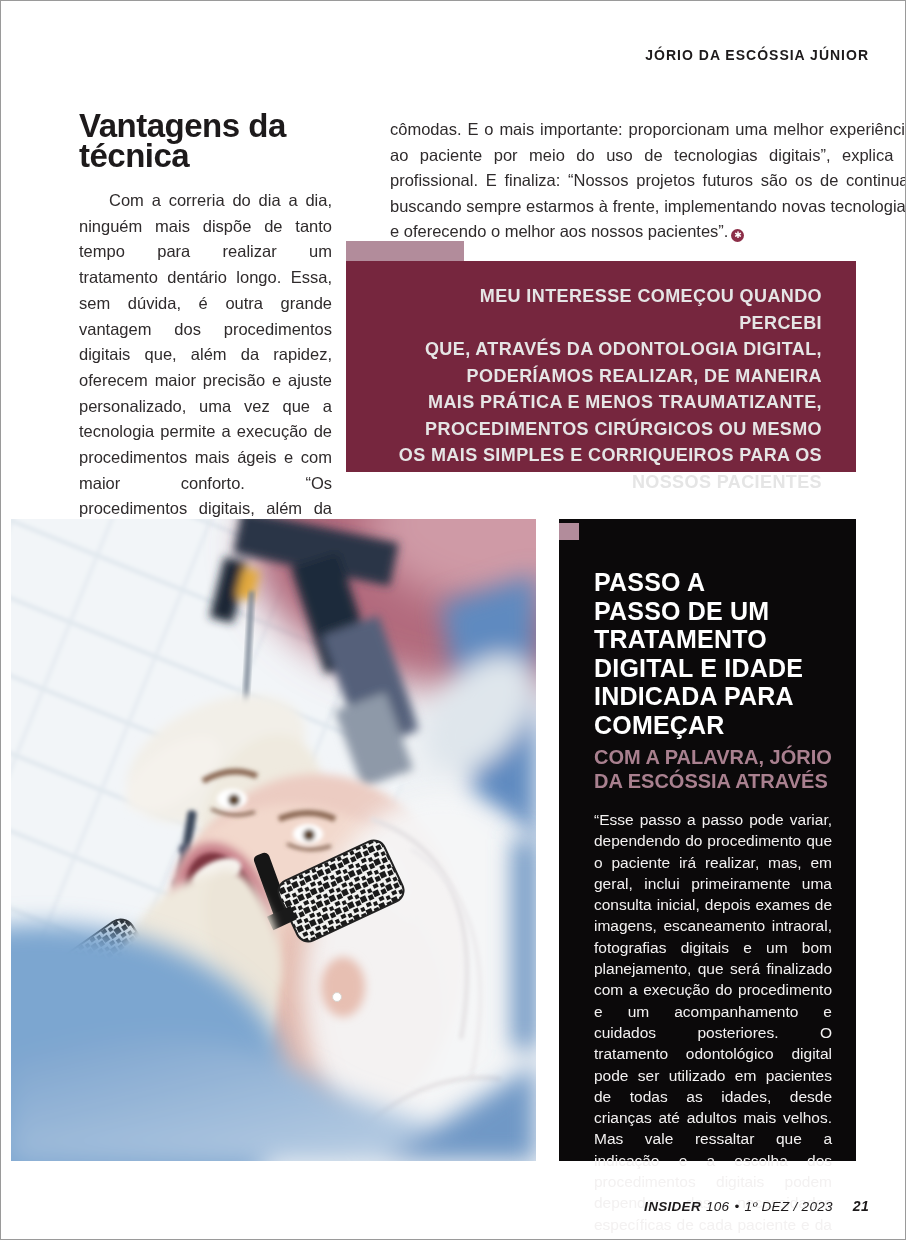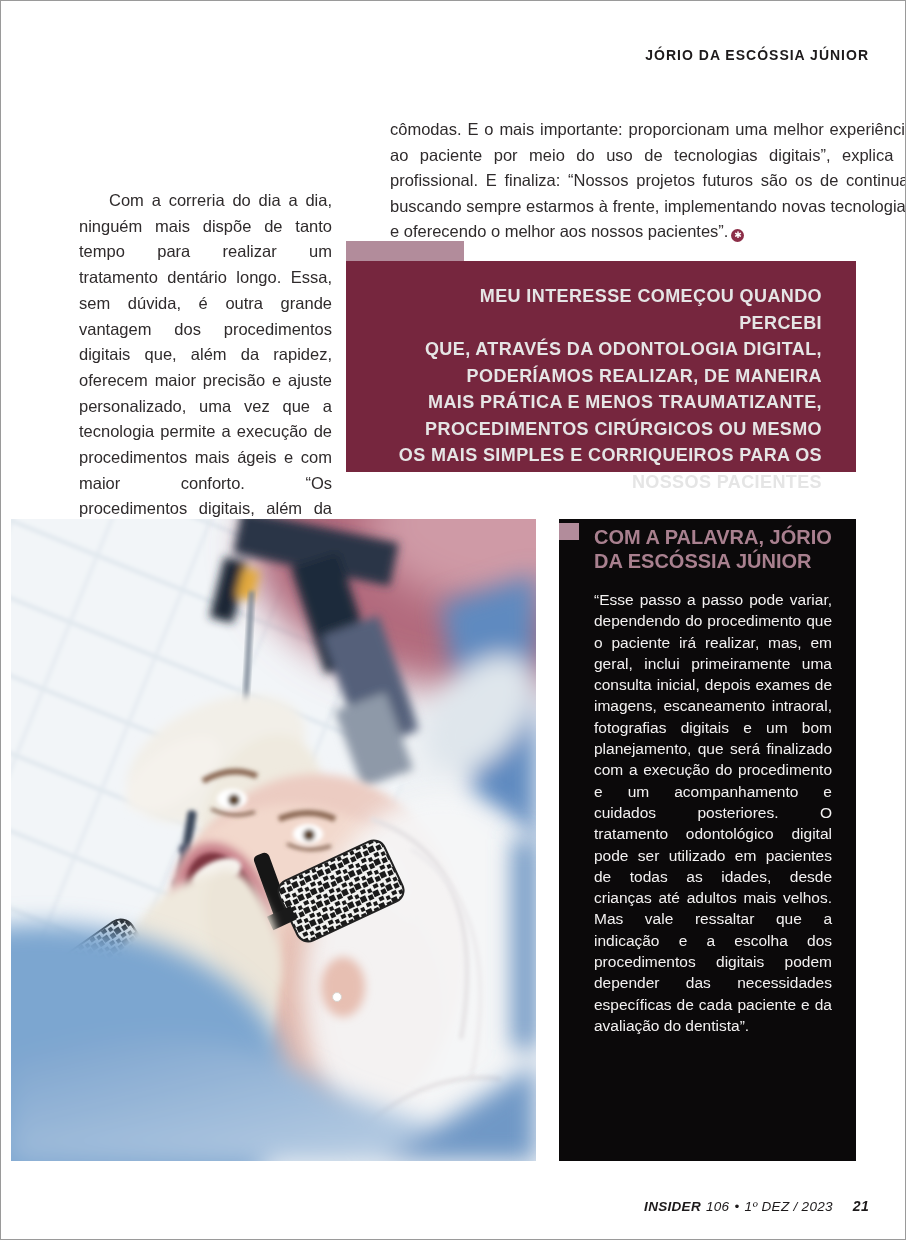--- a/index.html
+++ b/index.html
@@ -95,20 +95,21 @@
   .f-sep  { margin:0 5px; }
   .f-page { font-weight:700; margin-left:20px; font-size:14px; }
 </style>
 </head>
 <body>
 
 <div class="page">
 
   <div class="author">JÓRIO DA ESCÓSSIA JÚNIOR</div>
 
+  <h1 class="headline">Vantagens da técnica</h1>
   <p class="body-left">Com a correria do dia a dia, ninguém mais dispõe de tanto tempo para realizar um tratamento dentário longo. Essa, sem dúvida, é outra grande vantagem dos procedimentos digitais que, além da rapidez, oferecem maior precisão e ajuste personalizado, uma vez que a tecnologia permite a execução de procedimentos mais ágeis e com maior conforto. “Os procedimentos digitais, além da rapidez, oferecem maior precisão e ajuste personalizado. Os escaneamentos digitais, por exemplo, substituem moldagens desconfortáveis e in-</p>
 
   <p class="body-right"><span>cômodas. E o mais importante: proporcionam uma melhor experiência ao paciente por meio do uso de tecnologias digitais”, explica o profissional. E finaliza: “Nossos projetos futuros são os de continuar buscando sempre estarmos à frente, implementando novas tecnologias e oferecendo o melhor aos nossos pacientes”.</span><span class="endmark">
         <span>✱</span>
       </span></p>
 
   <aside class="quote">
     <div class="quote-tab"></div>
     <div class="quote-box">
       <p class="quote-text">MEU INTERESSE COMEÇOU QUANDO PERCEBI
@@ -249,22 +250,28 @@
         <ellipse cx="30" cy="575" rx="250" ry="170" fill="#7ba6d0"></ellipse>
         <path d="M0,540 Q190,480 330,575 L525,642 L0,642 Z" fill="url(#drape)"></path>
         <path d="M370,642 L525,545 L525,642 Z" fill="#6f98c6"></path>
         <rect x="503" y="320" width="22" height="210" fill="#5584ba"></rect>
       </g>
     </svg>
   </figure>
 
   <aside class="sidebar">
     <div class="sidebar-tab"></div>
+    <h2 class="sidebar-title">PASSO A
+PASSO DE UM
+TRATAMENTO
+DIGITAL E IDADE
+INDICADA PARA
+COMEÇAR</h2>
     <h3 class="sidebar-subtitle">COM A PALAVRA, JÓRIO
-DA ESCÓSSIA JÚNIOR</h3>
+DA ESCÓSSIA ATRAVÉS</h3>
     <p class="sidebar-body">“Esse passo a passo pode variar, dependendo do procedimento que o paciente irá realizar, mas, em geral, inclui primeiramente uma consulta inicial, depois exames de imagens, escaneamento intraoral, fotografias digitais e um bom planejamento, que será finalizado com a execução do procedimento e um acompanhamento e cuidados posteriores. O tratamento odontológico digital pode ser utilizado em pacientes de todas as idades, desde crianças até adultos mais velhos. Mas vale ressaltar que a indicação e a escolha dos procedimentos digitais podem depender das necessidades específicas de cada paciente e da avaliação do dentista”.</p>
   </aside>
 
   <footer class="page-footer">
     <span class="f-mag">INSIDER</span>
     <span class="f-issue">106</span>
     <span class="f-sep">•</span>
     <span class="f-date">1º DEZ / 2023</span>
     <span class="f-page">21</span>
   </footer>

